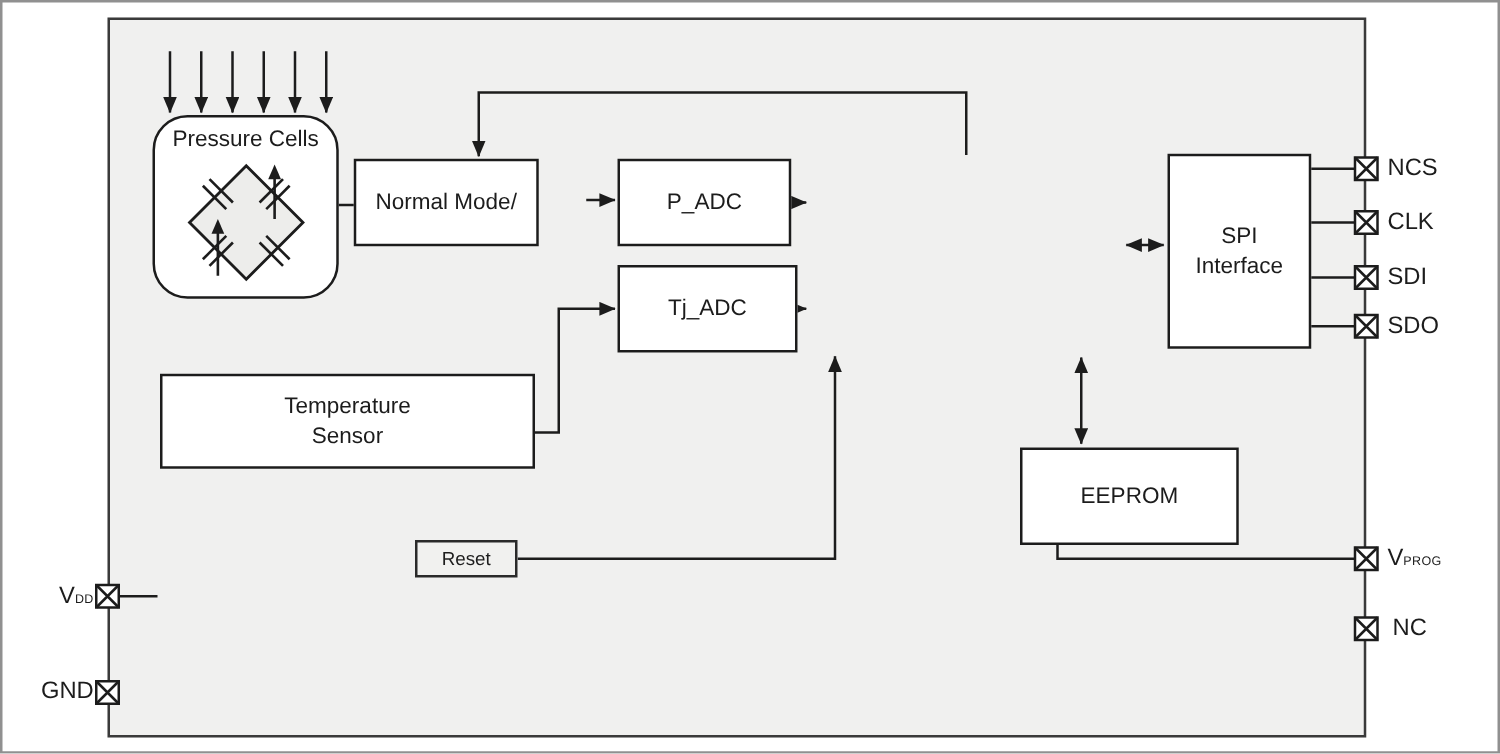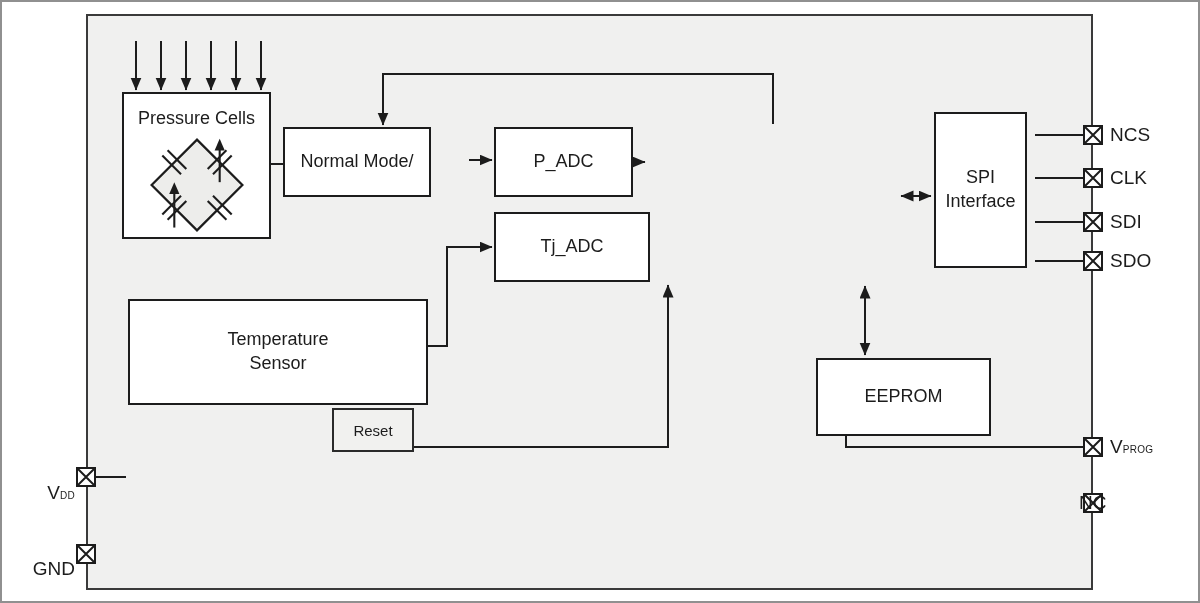--- a/index.html
+++ b/index.html
@@ -12,29 +12,29 @@
     position:absolute;left:86px;top:14px;width:1007px;height:576px;
     background:#f0f0ef;border:2px solid #3a3a3a;box-sizing:border-box;
   }
   .overlay{position:absolute;left:0;top:0;width:1200px;height:603px;}
   .block{
     position:absolute;background:#ffffff;border:2px solid #1c1c1c;box-sizing:border-box;
     display:flex;flex-direction:column;align-items:center;justify-content:center;
     font-size:18px;line-height:1.32;text-align:center;
   }
   .block .ln{white-space:nowrap;}
-  .pc-block{justify-content:flex-end;padding-top:6px;}
+  .pc-block{justify-content:flex-start;padding-top:6px;border-radius:28px;}
   .bridge{margin-top:2px;}
   .reset-box{
     position:absolute;background:#f1f1ef;border:2px solid #2a2a2a;box-sizing:border-box;
     display:flex;align-items:center;justify-content:center;font-size:15px;
   }
   .pin-label{position:absolute;font-size:19px;line-height:22px;white-space:nowrap;}
   .pin-label .sub{font-size:10px;letter-spacing:0.3px;}
-  .ra{text-align:right;margin-top:16px;}
+  .ra{text-align:right;}
 </style>
 </head>
 <body>
 
 <div class="canvas">
 
   <div class="chip"></div>
 
   <svg class="overlay" viewBox="0 0 1200 603" xmlns="http://www.w3.org/2000/svg">
     <defs>
@@ -132,48 +132,48 @@
   </div>
 
   <div class="block" style="left:283px;top:127px;width:148px;height:70px">
     <div class="ln">Normal Mode/</div>
   </div>
 
   <div class="block" style="left:494px;top:127px;width:139px;height:70px">
     <div class="ln">P_ADC</div>
   </div>
 
-  <div class="block" style="left:494px;top:212px;width:156px;height:70px">
+  <div class="block" style="left:494px;top:212px;width:144px;height:70px">
     <div class="ln">Tj_ADC</div>
   </div>
 
 
-  <div class="block" style="left:934px;top:112px;width:93px;height:156px">
+  <div class="block" style="left:934px;top:123px;width:115px;height:156px">
     <div class="ln">SPI</div>
     <div class="ln">Interface</div>
   </div>
 
   <div class="block" style="left:816px;top:358px;width:175px;height:78px">
     <div class="ln">EEPROM</div>
   </div>
 
-  <div class="block" style="left:128px;top:299px;width:300px;height:106px">
+  <div class="block" style="left:128px;top:299px;width:300px;height:76px">
     <div class="ln">Temperature</div>
     <div class="ln">Sensor</div>
   </div>
 
 
-  <div class="reset-box" style="left:332px;top:408px;width:82px;height:44px">
+  <div class="reset-box" style="left:332px;top:432px;width:82px;height:30px">
     <span>Reset</span>
   </div>
 
   <div class="pin-label ra" style="left:24px;top:466px;width:51px"><span>V</span><span class="sub">DD</span></div>
   <div class="pin-label ra" style="left:24px;top:542px;width:51px"><span>GND</span><span class="sub"></span></div>
 
   <div class="pin-label" style="left:1110px;top:124px"><span>NCS</span><span class="sub"></span></div>
   <div class="pin-label" style="left:1110px;top:167px"><span>CLK</span><span class="sub"></span></div>
   <div class="pin-label" style="left:1110px;top:211px"><span>SDI</span><span class="sub"></span></div>
   <div class="pin-label" style="left:1110px;top:250px"><span>SDO</span><span class="sub"></span></div>
   <div class="pin-label" style="left:1110px;top:436px"><span>V</span><span class="sub">PROG</span></div>
-  <div class="pin-label" style="left:1079px;top:492px"><span>NC</span><span class="sub"></span></div>
+  <div class="pin-label" style="left:1114px;top:492px"><span>NC</span><span class="sub"></span></div>
 
   <div class="frame"></div>
 </div>
 
 </body></html>

